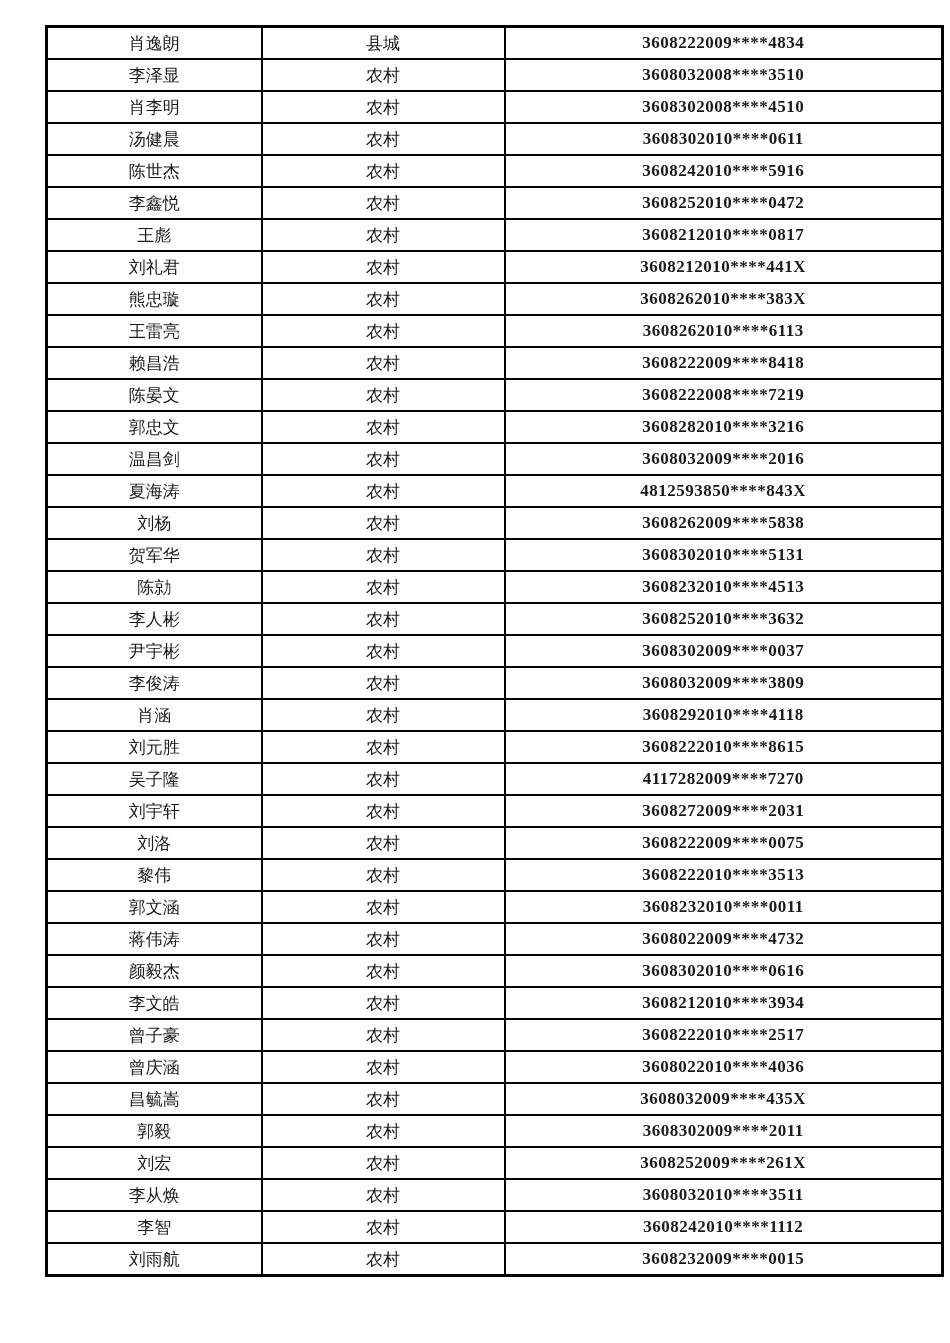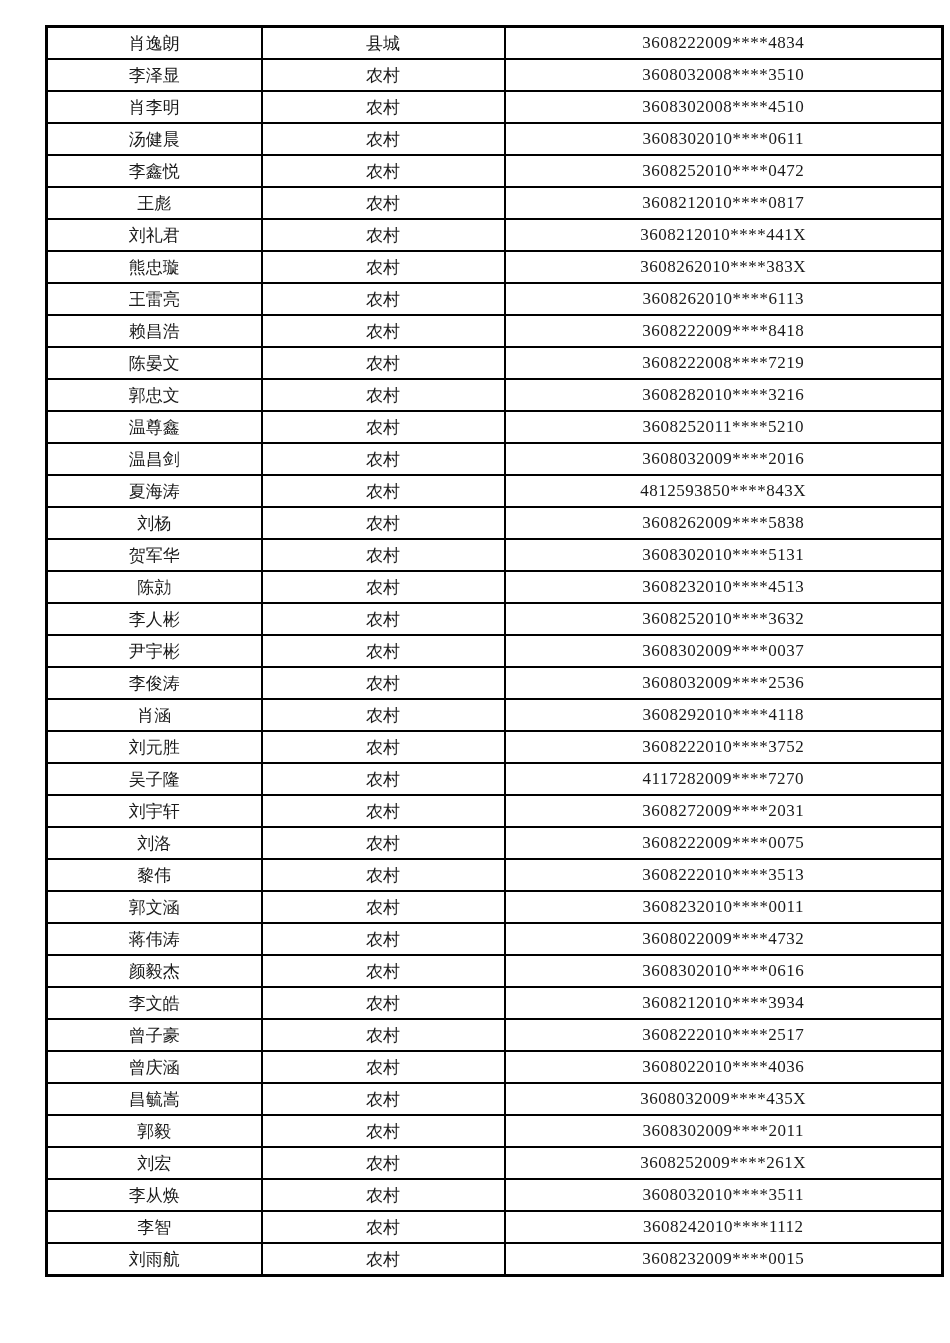--- a/index.html
+++ b/index.html
@@ -35,20 +35,21 @@
     color: #1a1a1a;
     white-space: nowrap;
     overflow: hidden;
   }
   col.col-name      { width: 215px; }
   col.col-residence { width: 243px; }
   col.col-id        { width: 438px; }
   td.id-cell {
     font-size: 18px;
     letter-spacing: 0.5px;
+    font-weight: bold;
   }
 </style>
 </head>
 <body>
 
 <div class="sheet">
   <table class="roster">
     <colgroup>
       <col class="col-name">
       <col class="col-residence">
@@ -69,20 +70,25 @@
           <td class="name-cell">肖李明</td>
           <td class="residence-cell">农村</td>
           <td class="id-cell">3608302008****4510</td>
         </tr>
         <tr>
           <td class="name-cell">汤健晨</td>
           <td class="residence-cell">农村</td>
           <td class="id-cell">3608302010****0611</td>
         </tr>
         <tr>
+          <td class="name-cell">陈世杰</td>
+          <td class="residence-cell">农村</td>
+          <td class="id-cell">3608242010****5916</td>
+        </tr>
+        <tr>
           <td class="name-cell">李鑫悦</td>
           <td class="residence-cell">农村</td>
           <td class="id-cell">3608252010****0472</td>
         </tr>
         <tr>
           <td class="name-cell">王彪</td>
           <td class="residence-cell">农村</td>
           <td class="id-cell">3608212010****0817</td>
         </tr>
         <tr>
@@ -109,25 +115,20 @@
           <td class="name-cell">陈晏文</td>
           <td class="residence-cell">农村</td>
           <td class="id-cell">3608222008****7219</td>
         </tr>
         <tr>
           <td class="name-cell">郭忠文</td>
           <td class="residence-cell">农村</td>
           <td class="id-cell">3608282010****3216</td>
         </tr>
         <tr>
-          <td class="name-cell">温尊鑫</td>
-          <td class="residence-cell">农村</td>
-          <td class="id-cell">3608252011****5210</td>
-        </tr>
-        <tr>
           <td class="name-cell">温昌剑</td>
           <td class="residence-cell">农村</td>
           <td class="id-cell">3608032009****2016</td>
         </tr>
         <tr>
           <td class="name-cell">夏海涛</td>
           <td class="residence-cell">农村</td>
           <td class="id-cell">4812593850****843X</td>
         </tr>
         <tr>
@@ -151,31 +152,31 @@
           <td class="id-cell">3608252010****3632</td>
         </tr>
         <tr>
           <td class="name-cell">尹宇彬</td>
           <td class="residence-cell">农村</td>
           <td class="id-cell">3608302009****0037</td>
         </tr>
         <tr>
           <td class="name-cell">李俊涛</td>
           <td class="residence-cell">农村</td>
-          <td class="id-cell">3608032009****2536</td>
+          <td class="id-cell">3608032009****3809</td>
         </tr>
         <tr>
           <td class="name-cell">肖涵</td>
           <td class="residence-cell">农村</td>
           <td class="id-cell">3608292010****4118</td>
         </tr>
         <tr>
           <td class="name-cell">刘元胜</td>
           <td class="residence-cell">农村</td>
-          <td class="id-cell">3608222010****3752</td>
+          <td class="id-cell">3608222010****8615</td>
         </tr>
         <tr>
           <td class="name-cell">吴子隆</td>
           <td class="residence-cell">农村</td>
           <td class="id-cell">4117282009****7270</td>
         </tr>
         <tr>
           <td class="name-cell">刘宇轩</td>
           <td class="residence-cell">农村</td>
           <td class="id-cell">3608272009****2031</td>

